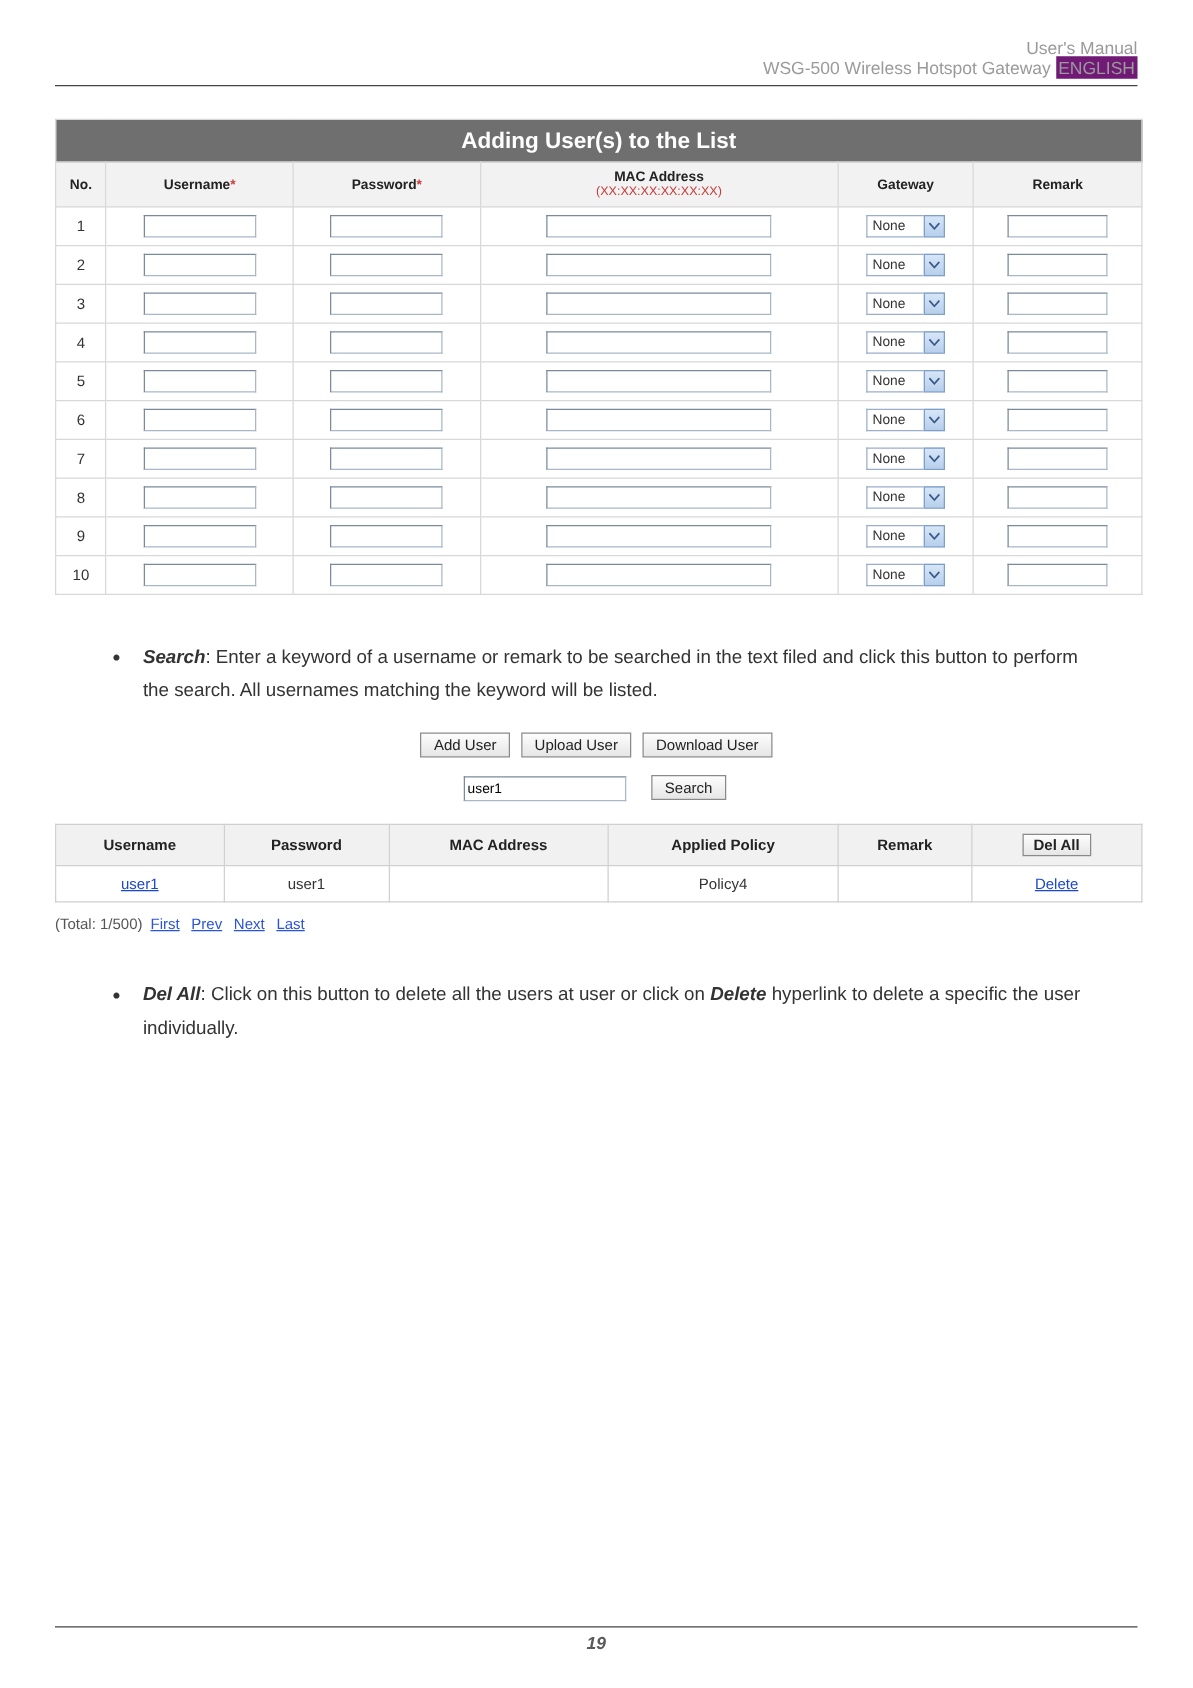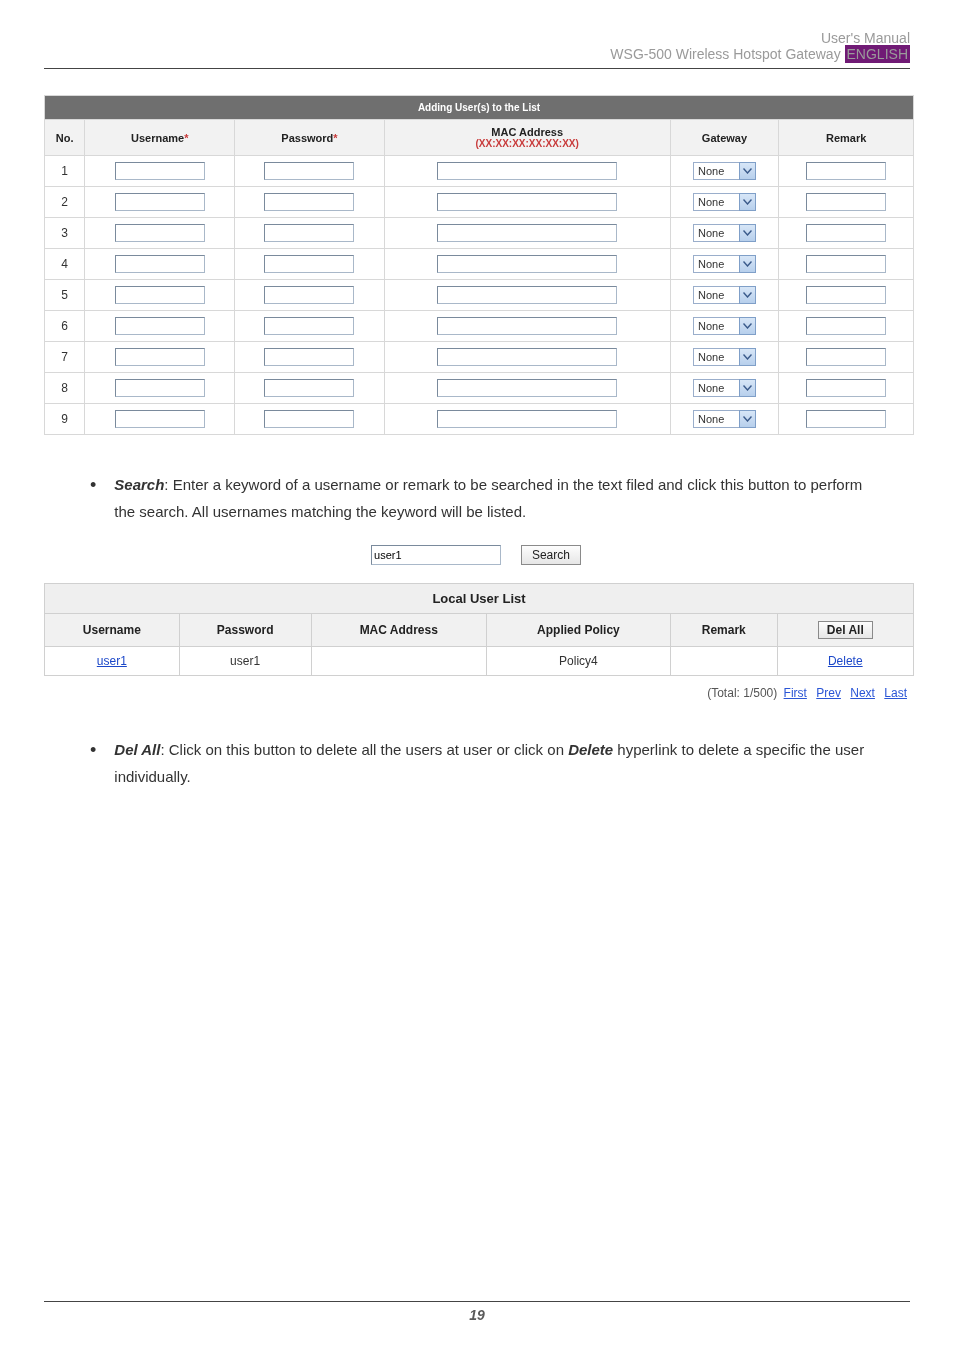--- a/index.html
+++ b/index.html
@@ -4,22 +4,22 @@
 <style>
 html,body{margin:0;padding:0;font-family:Verdana,Arial,sans-serif;color:#333;background:#fff}
 .page{width:954px;min-height:1350px;box-sizing:border-box;padding:30px 44px 0 44px;position:relative}
 .hdr{text-align:right;color:#9a9a9a;font-size:14px;margin-bottom:4px}
 .hdr .ln2{color:#9a9a9a;font-size:14px}
 .hdr .eng{background:#701a75;padding:1px 2px}
 .hr-top{border:none;border-top:1px solid #444;margin:6px 0 26px 0}
 .tbl1{border-collapse:collapse;width:870px;margin:0 auto;font-size:12px}
 .tbl1 th,.tbl1 td{border:1px solid #d8d8d8;padding:6px 4px;text-align:center;vertical-align:middle;background:#fff}
 .tbl1 th{background:#f2f2f2;font-weight:bold;color:#222;font-size:11px}
-.tbl1 .title-row th{background:#6f6f6f;color:#fff;font-weight:bold;font-size:10px;padding:6px}
-.mac-sub{color:#c83b3b;font-size:10px;display:block;font-weight:bold}
+.tbl1 .title-row th{background:#6f6f6f;color:#fff;font-weight:bold;font-size:18px;padding:6px}
+.mac-sub{color:#c83b3b;font-size:10px;display:block;font-weight:normal}
 .ast{color:#c83b3b}
 input.txt{border:1px solid #a9b8c9;height:18px;border-top-color:#7a8a9c;border-left-color:#7a8a9c;box-sizing:border-box;font-size:11px;padding:0 2px}
 .txt-u{width:90px}
 .txt-p{width:90px}
 .txt-m{width:180px}
 .txt-r{width:80px}
 .sel-wrap{display:inline-flex;align-items:stretch}
 .sel-box{border:1px solid #9aaecb;border-right:none;height:18px;line-height:16px;padding:0 7px 0 4px;font-size:11px;background:#fff;min-width:46px;text-align:left;box-sizing:border-box}
 .sel-btn{width:17px;height:18px;background:linear-gradient(#d7e6f7,#b7cfec);border:1px solid #7f9fc8;display:flex;align-items:center;justify-content:center;box-sizing:border-box}
 .sel-btn svg{display:block}
@@ -28,21 +28,21 @@
 .body-text .dot{font-size:18px;line-height:1.6}
 .btnrow{text-align:center;margin:18px 0 8px 0}
 .btn{display:inline-block;font-size:12px;padding:2px 10px;border:1px solid #8a8a8a;background:linear-gradient(#fdfdfd,#e6e6e6);margin:0 2px;color:#222;cursor:pointer}
 .searchrow{text-align:center;margin:14px 0 18px 0}
 .searchrow input.txt{width:130px;height:20px}
 .tbl2{border-collapse:collapse;width:870px;margin:0 auto;font-size:12px}
 .tbl2 th,.tbl2 td{border:1px solid #d0d0d0;padding:7px 4px;text-align:center;background:#fff}
 .tbl2 th{background:#f1f1f1;font-weight:bold;color:#222}
 .tbl2 .title-row th{background:#efefef;font-size:13px}
 .lnk{color:#1b47c9;text-decoration:underline;cursor:pointer}
-.totals{text-align:right;font-size:12px;color:#555;margin:10px 0 30px 0}
+.totals{text-align:left;font-size:12px;color:#555;margin:10px 0 30px 0}
 .totals .lnk{color:#2a55d6;margin:0 3px}
 .footer{position:absolute;left:44px;right:44px;bottom:26px;text-align:center}
 .footer hr{border:none;border-top:1px solid #444;margin:0 0 4px 0}
 .footer .pn{font-weight:bold;font-style:italic;color:#5a5a5a;font-size:14px}
 </style>
 </head>
 <body>
 
 <div class="page">
   <div class="hdr">
@@ -196,41 +196,58 @@
           <td><span class="sel-wrap">
               <span class="sel-box">None</span>
               <span class="sel-btn">
                 <svg width="9" height="6" viewBox="0 0 9 6">
                   <path d="M0.5 0.5 L4.5 5 L8.5 0.5" fill="none" stroke="#3a5a8a" stroke-width="1.4"></path>
                 </svg>
               </span>
             </span></td>
           <td><input class="txt txt-r" value="" style=""></td>
         </tr>
+        <tr>
+          <td>10</td>
+          <td><input class="txt txt-u" value="" style=""></td>
+          <td><input class="txt txt-p" value="" style=""></td>
+          <td><input class="txt txt-m" value="" style=""></td>
+          <td><span class="sel-wrap">
+              <span class="sel-box">None</span>
+              <span class="sel-btn">
+                <svg width="9" height="6" viewBox="0 0 9 6">
+                  <path d="M0.5 0.5 L4.5 5 L8.5 0.5" fill="none" stroke="#3a5a8a" stroke-width="1.4"></path>
+                </svg>
+              </span>
+            </span></td>
+          <td><input class="txt txt-r" value="" style=""></td>
+        </tr>
       </tbody>
   </table>
 
   <div class="body-text">
     <div class="bullet">
       <span class="dot">•</span>
       <span><b><i>Search</i></b><span>: Enter a keyword of a username or remark to be searched in the text filed and click this button to perform the search. All usernames matching the keyword will be listed.</span></span>
     </div>
   </div>
 
+  <div class="btnrow">
+    <span class="btn">Add User</span>
+    <span class="btn">Upload User</span>
+    <span class="btn">Download User</span>
+  </div>
   <div class="searchrow">
     <input class="txt" value="user1" style="">
     &nbsp;&nbsp;
     <span class="btn">Search</span>
   </div>
 
   <table class="tbl2">
     <tbody>
-        <tr class="title-row">
-          <th colspan="6">Local User List</th>
-        </tr>
     <tr>
       <th>Username</th>
       <th>Password</th>
       <th>MAC Address</th>
       <th>Applied Policy</th>
       <th>Remark</th>
       <th><span class="btn" style="padding:1px 8px">Del All</span></th>
     </tr>
     </tbody>
       <tbody id="t2body">

